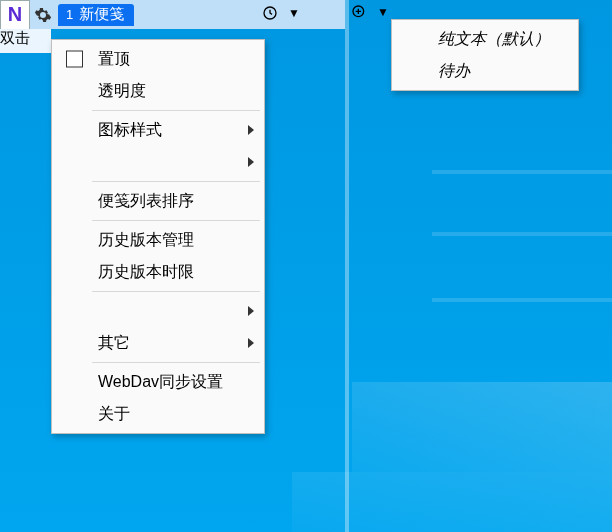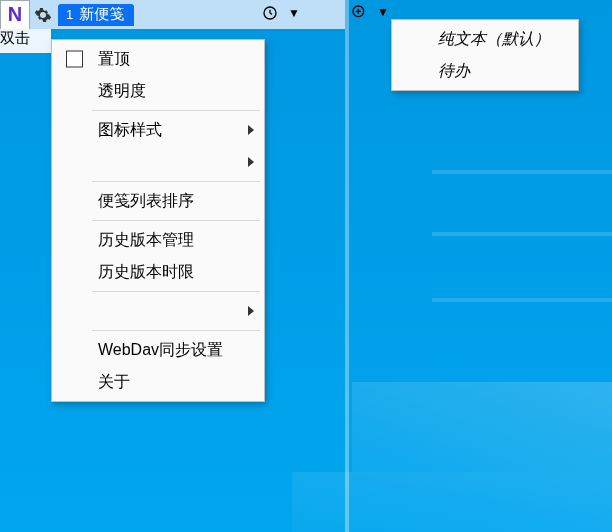--- a/index.html
+++ b/index.html
@@ -244,20 +244,24 @@
     <div class="menu-item">
       <span>历史版本管理</span>
     </div>
     <div class="menu-item">
       <span>历史版本时限</span>
     </div>
     <div class="menu-sep"></div>
     <div class="menu-item">
       <span class="arrow"></span>
     </div>
+    <div class="menu-item">
+      <span>其它</span>
+      <span class="arrow"></span>
+    </div>
     <div class="menu-sep"></div>
     <div class="menu-item">
       <span>WebDav同步设置</span>
     </div>
     <div class="menu-item">
       <span>关于</span>
     </div>
   </div>
 
   <div class="menu sub">

